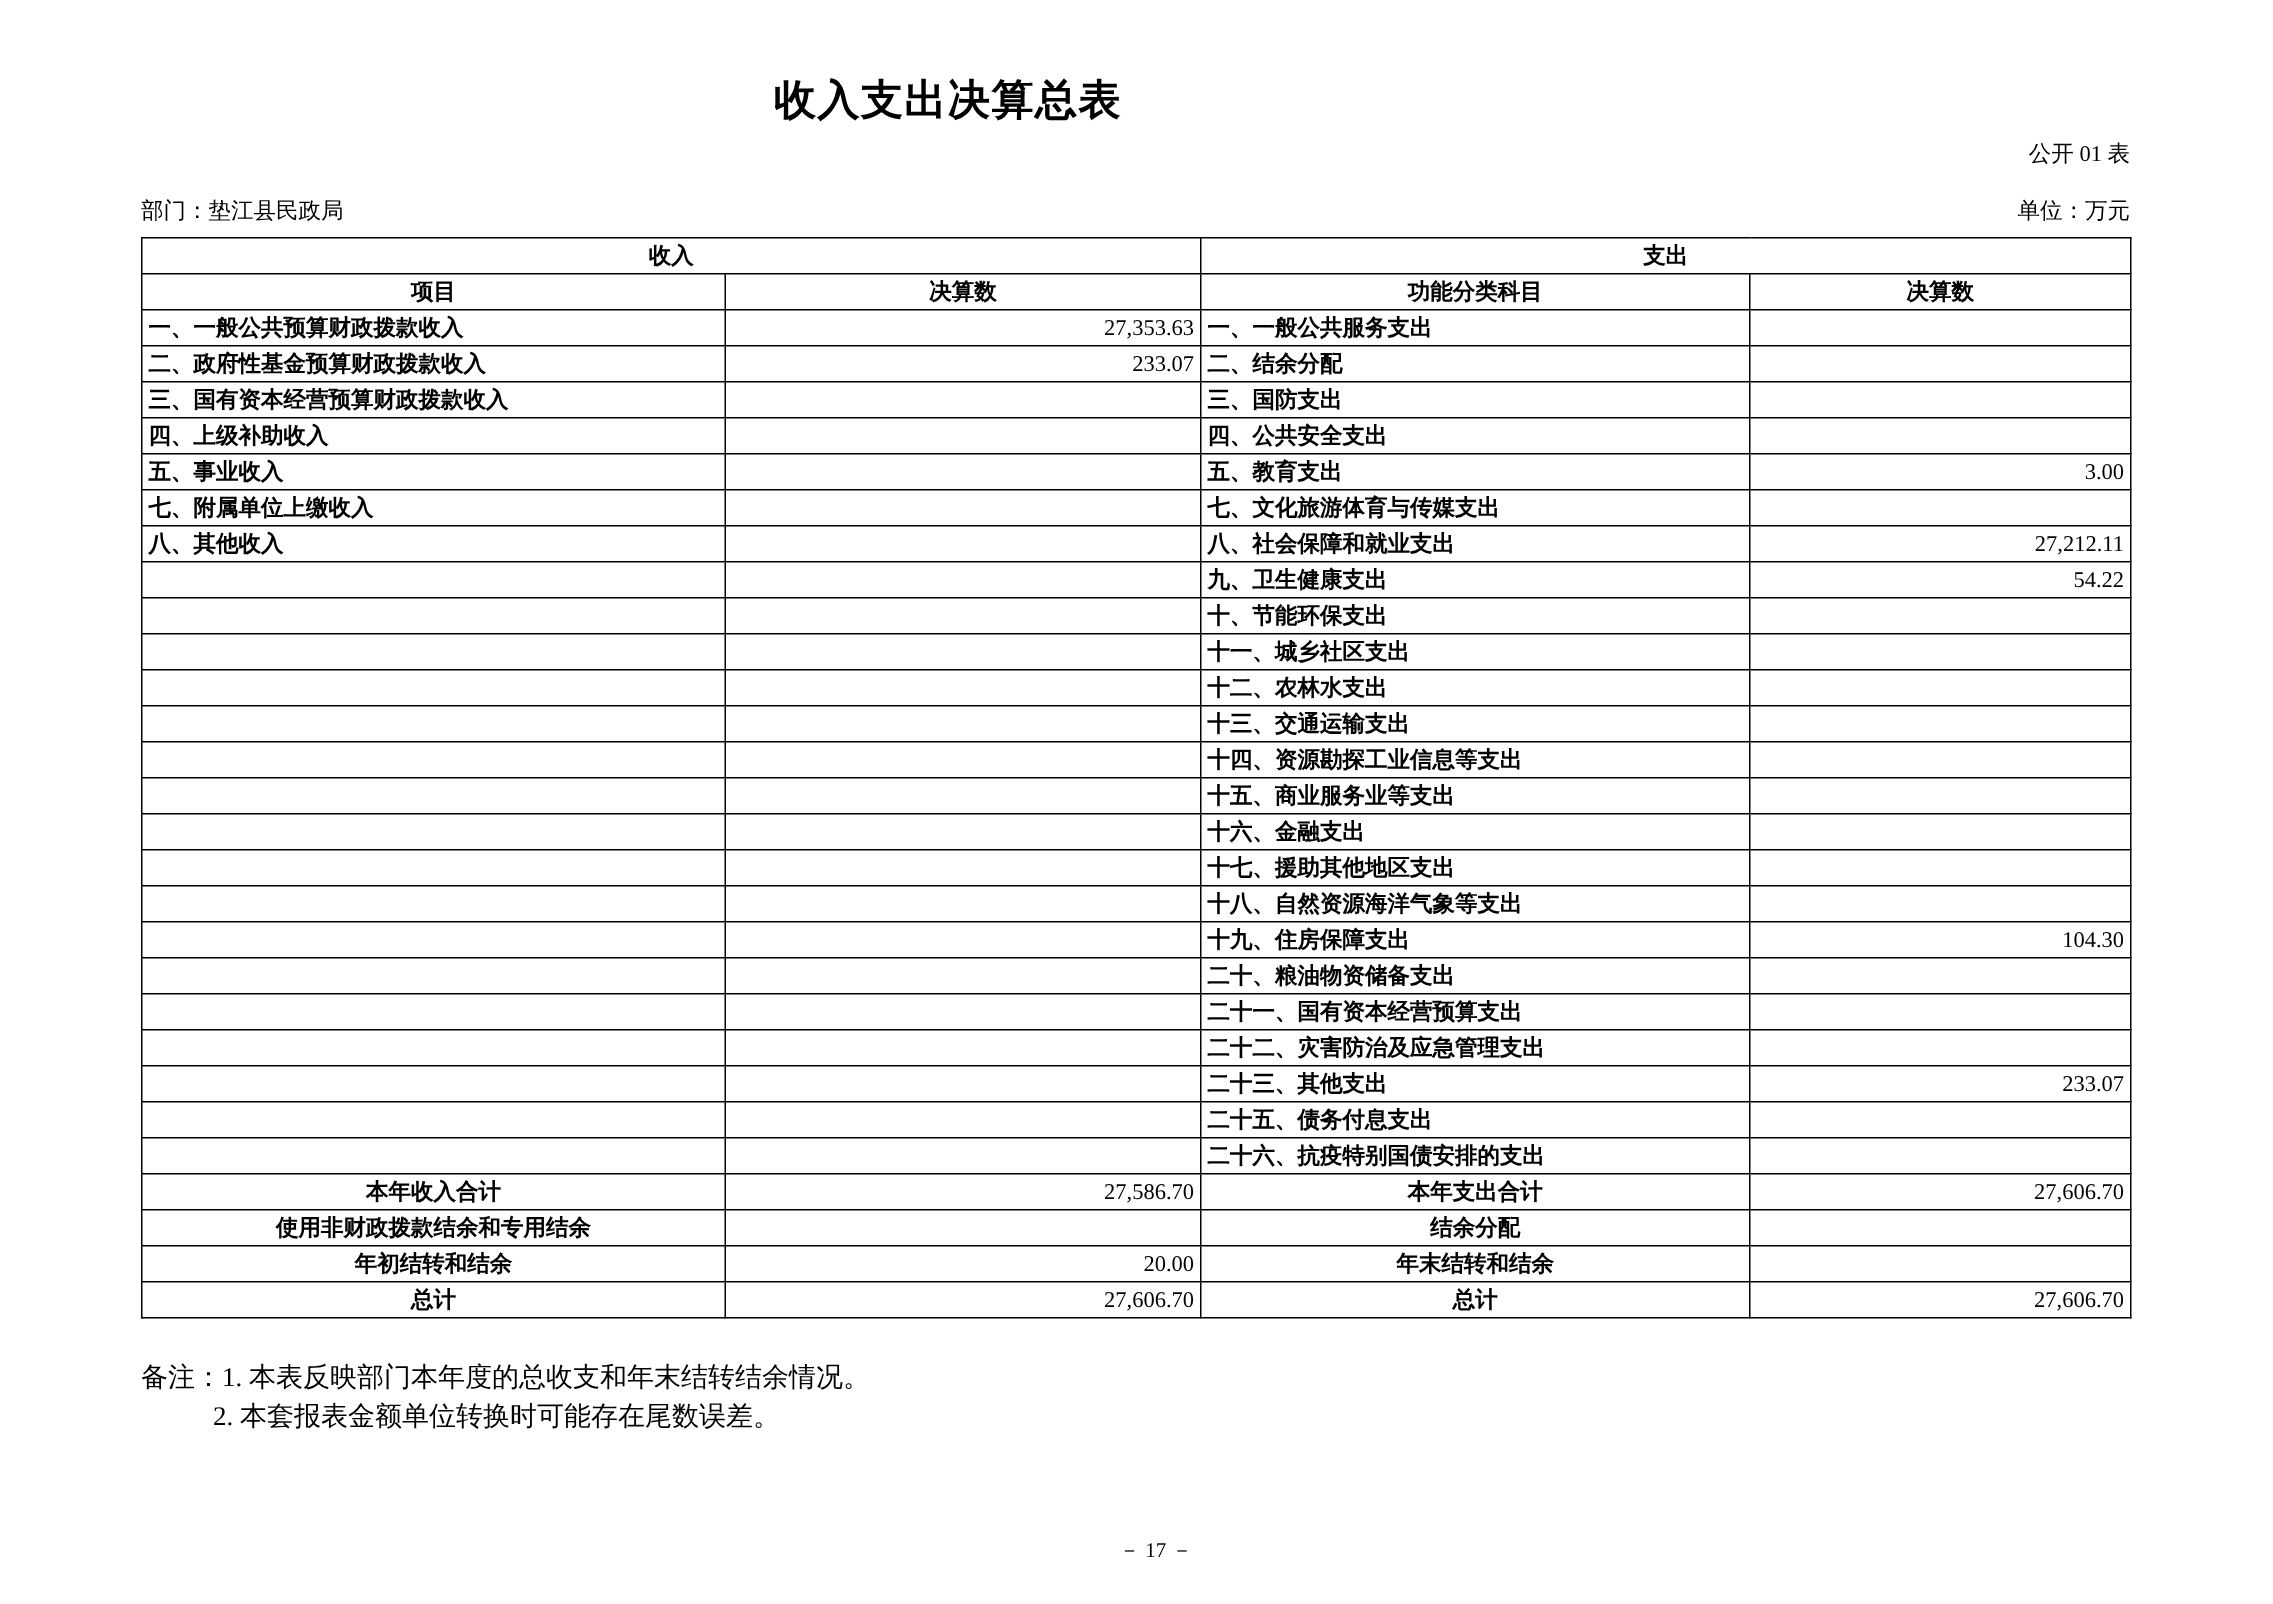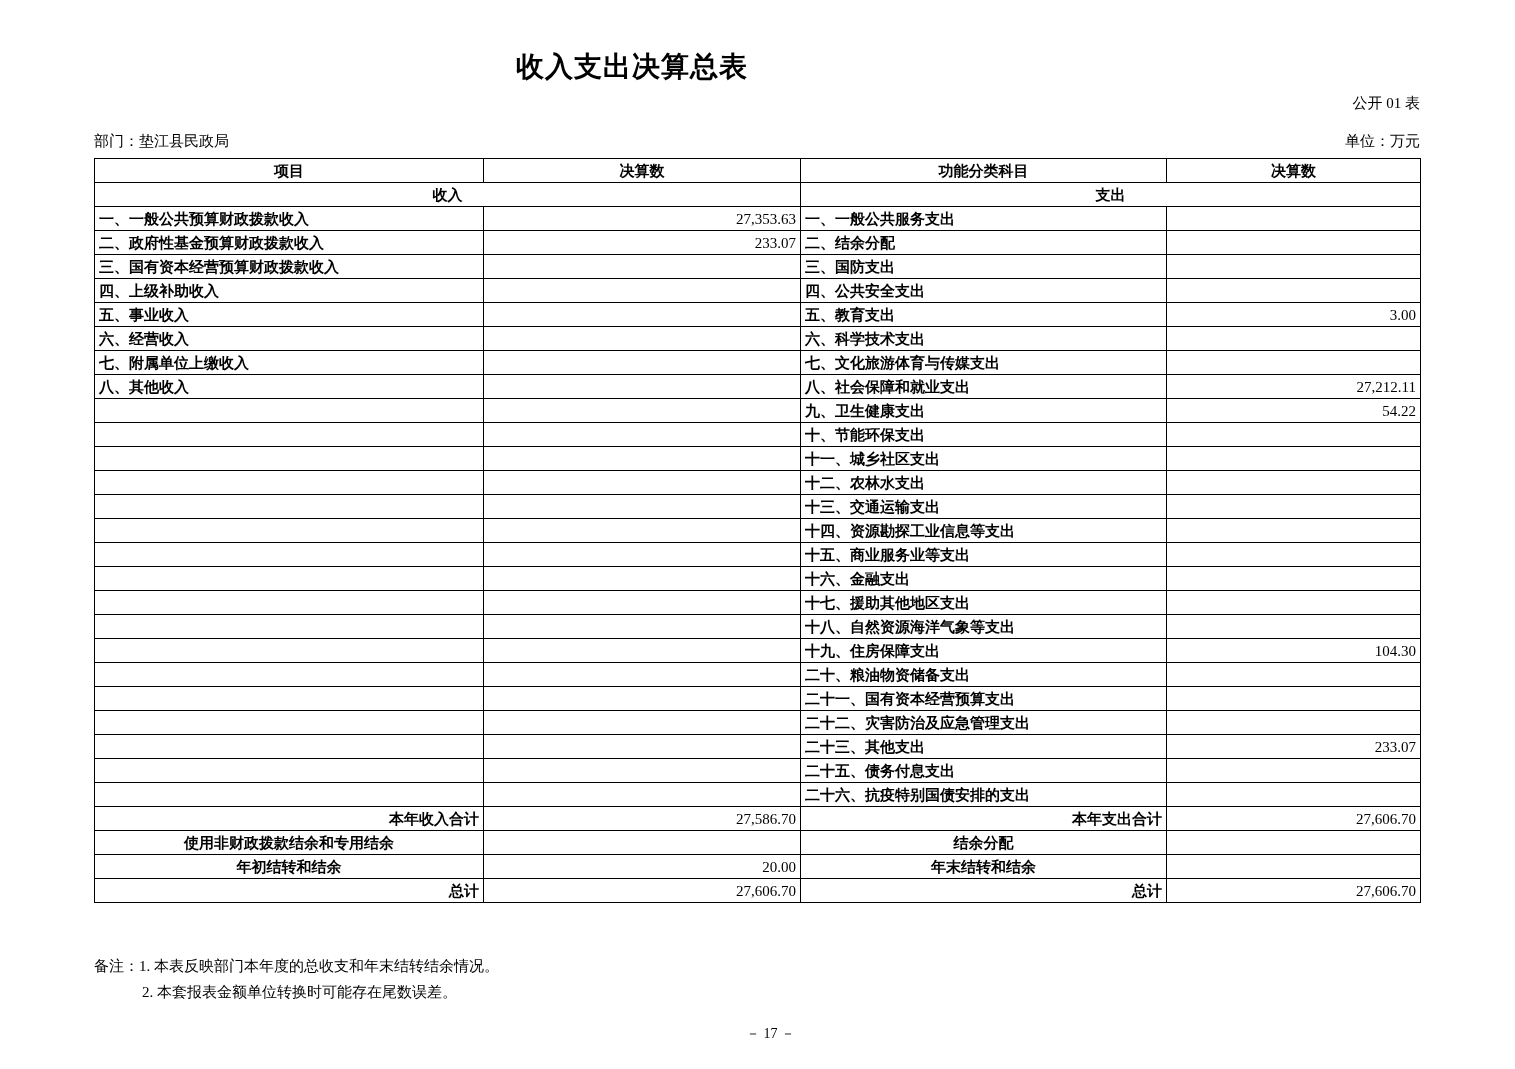--- a/index.html
+++ b/index.html
@@ -65,25 +65,25 @@
     text-align: left;
     font-weight: bold;
     padding-left: 3px;
     margin-top: 20px;
   }
   td.amount {
     text-align: right;
     font-weight: normal;
     padding-right: 5px;
   }
-  td.center { text-align: right; font-weight: bold; margin-left: 48px; }
+  td.center { text-align: center; font-weight: bold; margin-left: 48px; }
   td.left { text-align: center; font-weight: bold; padding-left: 3px; }
   .notes {
-    margin: 50px 0 0 94px;
-    font-size: 15px;
+    margin: 26px 0 0 94px;
+    font-size: 18px;
     line-height: 26px;
   }
   .note-indent {
     padding-left: 48px;
   }
   .page-number {
     position: absolute;
     bottom: 26px;
     left: 13px;
     width: 1515px;
@@ -107,29 +107,29 @@
 
   <table class="fin-table">
     <colgroup>
       <col style="width:389px">
       <col style="width:317px">
       <col style="width:366px">
       <col style="width:254px">
     </colgroup>
     <thead>
       <tr>
+        <th colspan="2">收入</th>
+        <th colspan="2">支出</th>
+      </tr>
+      <tr>
         <th>项目</th>
         <th>决算数</th>
         <th>功能分类科目</th>
         <th>决算数</th>
       </tr>
-      <tr>
-        <th colspan="2">收入</th>
-        <th colspan="2">支出</th>
-      </tr>
     </thead>
     <tbody>
         <tr>
           <td class="item">一、一般公共预算财政拨款收入</td>
           <td class="amount">27,353.63</td>
           <td class="item">一、一般公共服务支出</td>
           <td class="amount">&nbsp;</td>
         </tr>
         <tr>
           <td class="item">二、政府性基金预算财政拨款收入</td>
@@ -147,26 +147,20 @@
           <td class="item">四、上级补助收入</td>
           <td class="amount">&nbsp;</td>
           <td class="item">四、公共安全支出</td>
           <td class="amount">&nbsp;</td>
         </tr>
         <tr>
           <td class="item">五、事业收入</td>
           <td class="amount">&nbsp;</td>
           <td class="item">五、教育支出</td>
           <td class="amount">3.00</td>
-        </tr>
-        <tr>
-          <td class="item">六、经营收入</td>
-          <td class="amount">&nbsp;</td>
-          <td class="item">六、科学技术支出</td>
-          <td class="amount">&nbsp;</td>
         </tr>
         <tr>
           <td class="item">七、附属单位上缴收入</td>
           <td class="amount">&nbsp;</td>
           <td class="item">七、文化旅游体育与传媒支出</td>
           <td class="amount">&nbsp;</td>
         </tr>
         <tr>
           <td class="item">八、其他收入</td>
           <td class="amount">&nbsp;</td>

